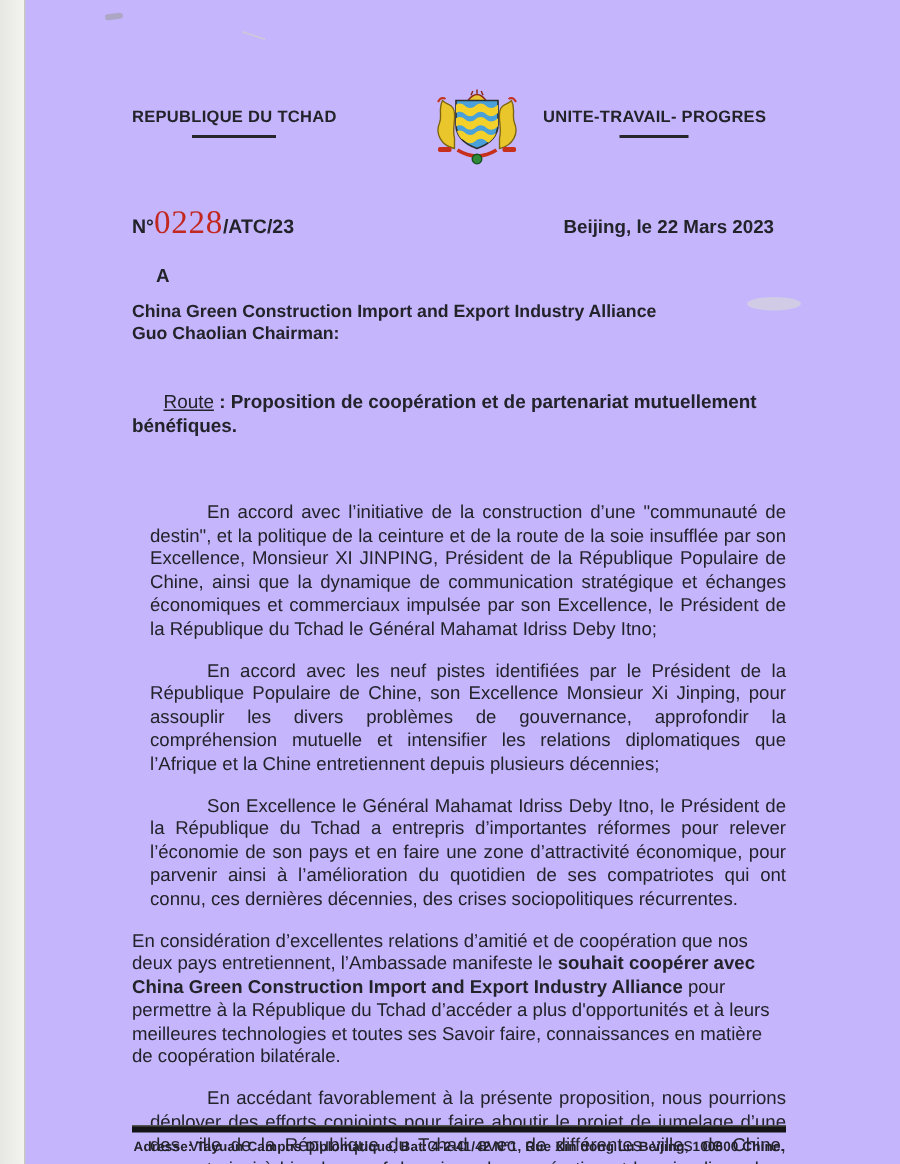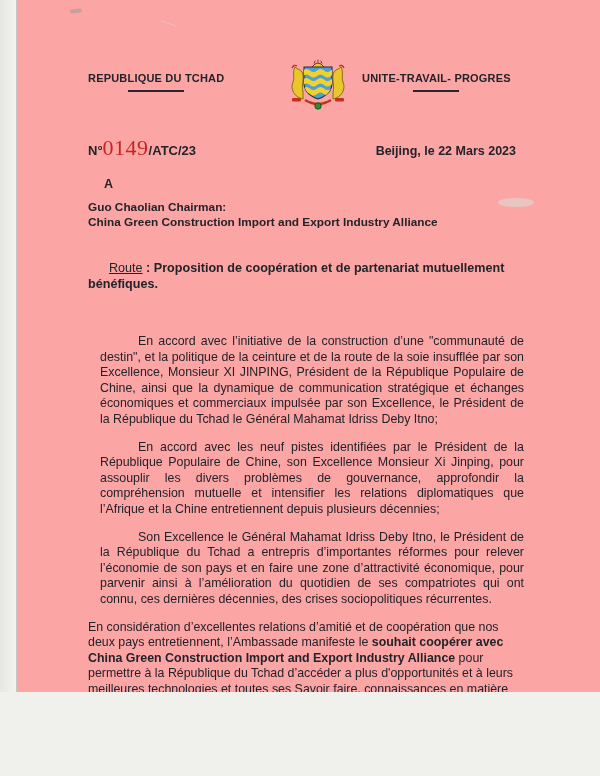--- a/index.html
+++ b/index.html
@@ -1,17 +1,17 @@
 <!DOCTYPE html>
 <html style="--accent: #c2281f; --ink: #23232a;"><head>
 <meta charset="utf-8">
 <style>
   html,body{margin:0;padding:0;}
   body{width:600px;height:776px;background:#f0f0ed;font-family:"Liberation Sans","DejaVu Sans",sans-serif;}
-  .scan{position:relative;width:600px;height:692px;background:#fca5a5;overflow:hidden;color:var(--ink,#23232a);}
+  .scan{position:relative;width:600px;height:776px;background:#c4b5fd;overflow:hidden;color:var(--ink,#23232a);}
   .edge{position:absolute;left:0;top:0;bottom:0;width:16px;background:linear-gradient(to right,#e6e6e3,#f3f3f0);border-right:1.5px solid #c7c7c3;z-index:3;}
   .content{position:absolute;left:88px;width:436px;top:0;}
   
   .header{display:flex;justify-content:space-between;align-items:flex-start;padding-top:68px;}
   .hcol-left{width:185px;}
   .hcol-center{flex:1;display:flex;justify-content:center;}
   .hcol-right{width:162px;}
   .hdr-line{display:table;text-align:center;}
   .hdr-text{font-size:11px;font-weight:bold;letter-spacing:.2px;white-space:nowrap;}
   .rule{height:2px;background:#26262c;margin:4px auto 7px;}
@@ -97,30 +97,30 @@
       <div class="hcol-right">
         <div class="hdr-line">
           <span class="hdr-text">UNITE-TRAVAIL- PROGRES</span>
           <div class="rule w3"></div>
         </div>
       </div>
     </div>
 
     <div class="ref-row">
       <div class="ref">
-        <span class="ref-prefix">N°</span><span class="ref-number">0149</span><span class="ref-suffix">/ATC/23</span>
+        <span class="ref-prefix">N°</span><span class="ref-number">0228</span><span class="ref-suffix">/ATC/23</span>
       </div>
       <div class="date">Beijing, le 22 Mars 2023</div>
     </div>
 
     <div class="salutation">A</div>
 
     <div class="addressee">
+      <div>China Green Construction Import and Export Industry Alliance</div>
       <div>Guo Chaolian Chairman:</div>
-      <div>China Green Construction Import and Export Industry Alliance</div>
     </div>
 
     <div class="subject">
       <span class="subject-label">Route</span><span class="b"> : </span><span class="b">Proposition de coopération et de partenariat mutuellement bénéfiques.</span>
     </div>
 
     <div class="body-text">
         <div class="para indent justify"><span>En accord avec l’initiative de la construction d’une "communauté de destin", et la politique de la ceinture et de la route de la soie insufflée par son Excellence, Monsieur XI JINPING, Président de la République Populaire de Chine, ainsi que la dynamique de communication stratégique et échanges économiques et commerciaux impulsée par son Excellence, le Président de la République du Tchad le Général Mahamat Idriss Deby Itno;</span></div>
         <div class="para indent justify"><span>En accord avec les neuf pistes identifiées par le Président de la République Populaire de Chine, son Excellence Monsieur Xi Jinping, pour assouplir les divers problèmes de gouvernance, approfondir la compréhension mutuelle et intensifier les relations diplomatiques que l’Afrique et la Chine entretiennent depuis plusieurs décennies;</span></div>
         <div class="para indent justify"><span>Son Excellence le Général Mahamat Idriss Deby Itno, le Président de la République du Tchad a entrepris d’importantes réformes pour relever l’économie de son pays et en faire une zone d’attractivité économique, pour parvenir ainsi à l’amélioration du quotidien de ses compatriotes qui ont connu, ces dernières décennies, des crises sociopolitiques récurrentes.</span></div>

